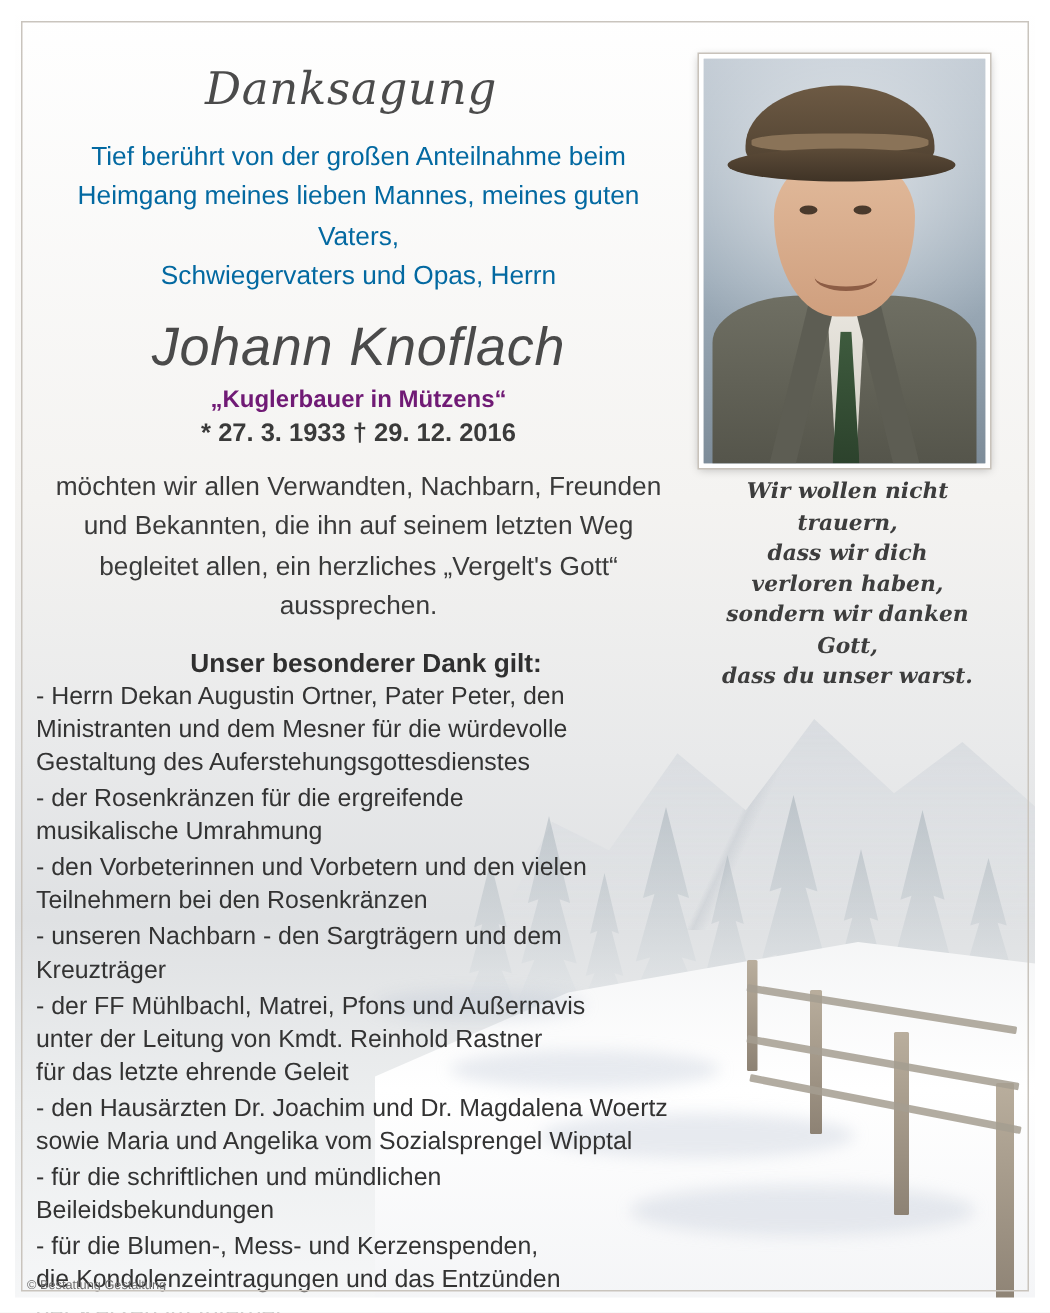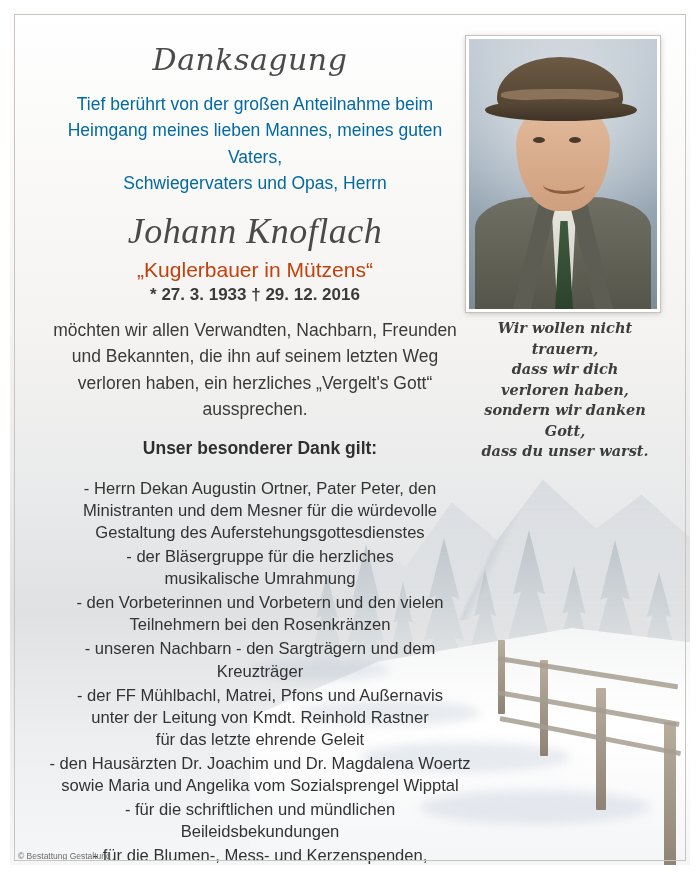--- a/index.html
+++ b/index.html
@@ -95,21 +95,21 @@
     position: absolute;
     background: rgba(165,157,144,.85);
     border-radius: 1px;
     transform-origin: left center;
   }
 
   
   .content {
     position: relative;
     z-index: 3;
-    padding: 34px 40px 0 40px;
+    padding: 34px 40px 0 24px;
     box-sizing: border-box;
     height: 700px;
   }
 
   .portrait {
     position: absolute;
     right: 40px;
     top: 36px;
     width: 188px;
     height: 270px;
@@ -203,35 +203,35 @@
 
   .intro {
     width: 430px;
     text-align: center;
     font-size: 17.5px;
     line-height: 1.5;
     color: #0369a1;
   }
 
   .name {
-    font-family: Liberation Serif, serif;
+    font-family: Liberation Sans, sans-serif;
     font-style: italic;
     font-size: 36px;
     color: #4a4a4a;
     text-align: center;
     width: 430px;
     margin: 14px 0 6px 0;
     letter-spacing: .5px;
   }
   .nickname {
     width: 430px;
     text-align: center;
-    font-size: 21px;
-    font-weight: normal;
-    color: #c2410c;
+    font-size: 16px;
+    font-weight: bold;
+    color: #701a75;
   }
   .dates {
     width: 430px;
     text-align: center;
     font-size: 17px;
     font-weight: bold;
     color: #3a3a3a;
     margin-top: 3px;
   }
 
@@ -262,33 +262,32 @@
     margin-top: 5px;
     color: #555;
   }
 
   .thanks-title {
     width: 440px;
     text-align: center;
     font-size: 17.5px;
     font-weight: bold;
     color: #2f2f2f;
-    margin: 16px 0 19px 0;
+    margin: 16px 0 0 0;
   }
 
   .list {
     width: 440px;
     font-size: 16.6px;
     line-height: 1.33;
     color: #333;
   }
   .list .item {
     margin-bottom: 2px;
     white-space: pre-line;
-    text-align: center;
   }
 
   .copyright {
     position: absolute;
     left: 18px;
     bottom: 14px;
     font-size: 8.5px;
     color: #6b6b6b;
     z-index: 5;
   }
@@ -355,38 +354,38 @@
     <div class="intro" style="white-space: pre-line;">Tief berührt von der großen Anteilnahme beim
 Heimgang meines lieben Mannes, meines guten Vaters,
 Schwiegervaters und Opas, Herrn</div>
 
     <div class="name">Johann Knoflach</div>
     <div class="nickname">„Kuglerbauer in Mützens“</div>
     <div class="dates">* 27. 3. 1933  † 29. 12. 2016</div>
 
     <div class="para2" style="white-space: pre-line;">möchten wir allen Verwandten, Nachbarn, Freunden
 und Bekannten, die ihn auf seinem letzten Weg
-verloren haben, ein herzliches „Vergelt's Gott“
+begleitet allen, ein herzliches „Vergelt's Gott“
 aussprechen.</div>
 
     <div class="verse">
       <div style="white-space: pre-line; font-weight: bold;">Wir wollen nicht trauern,
 dass wir dich
 verloren haben,
 sondern wir danken Gott,
 dass du unser warst.</div>
     </div>
 
     <div class="thanks-title">Unser besonderer Dank gilt:</div>
 
     <div class="list">
       <div class="item">- Herrn Dekan Augustin Ortner, Pater Peter, den
   Ministranten und dem Mesner für die würdevolle
   Gestaltung des Auferstehungsgottesdienstes</div>
-      <div class="item">- der Bläsergruppe für die herzliches
+      <div class="item">- der Rosenkränzen für die ergreifende
   musikalische Umrahmung</div>
       <div class="item">- den Vorbeterinnen und Vorbetern und den vielen
   Teilnehmern bei den Rosenkränzen</div>
       <div class="item">- unseren Nachbarn - den Sargträgern und dem
   Kreuzträger</div>
       <div class="item">- der FF Mühlbachl, Matrei, Pfons und Außernavis
   unter der Leitung von Kmdt. Reinhold Rastner
   für das letzte ehrende Geleit</div>
       <div class="item">- den Hausärzten Dr. Joachim und Dr. Magdalena Woertz
   sowie Maria und Angelika vom Sozialsprengel Wipptal</div>

